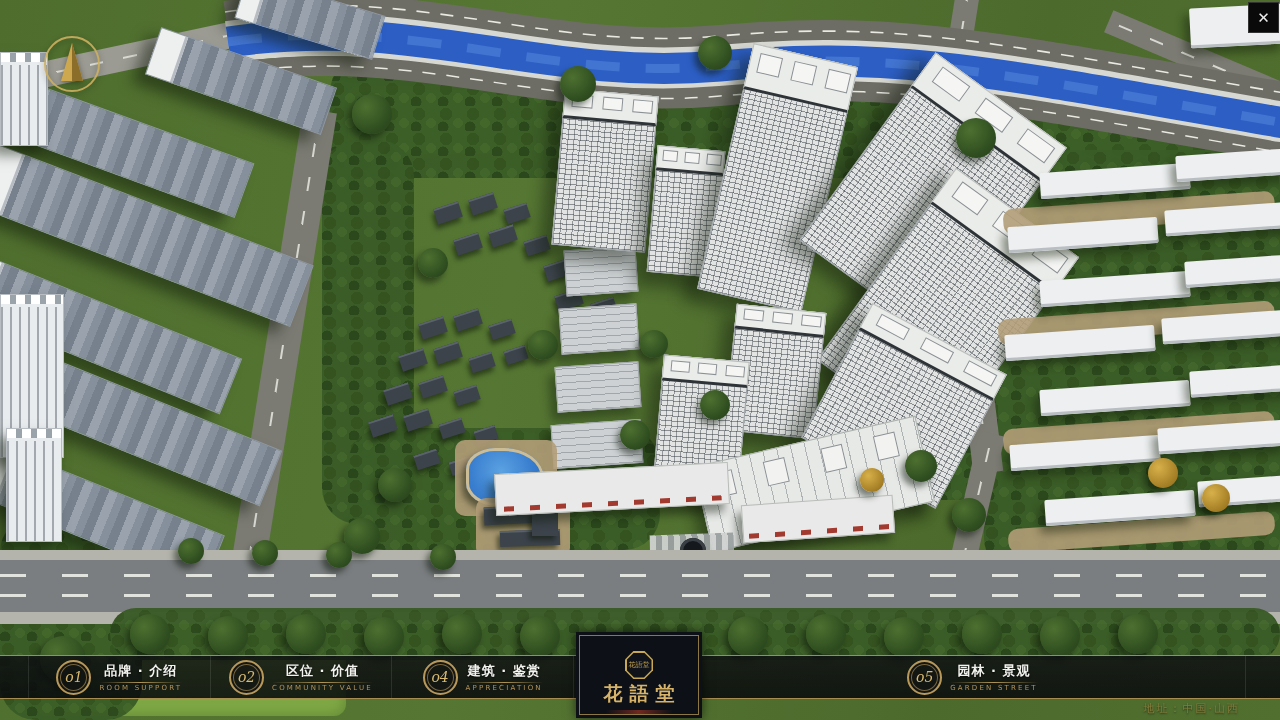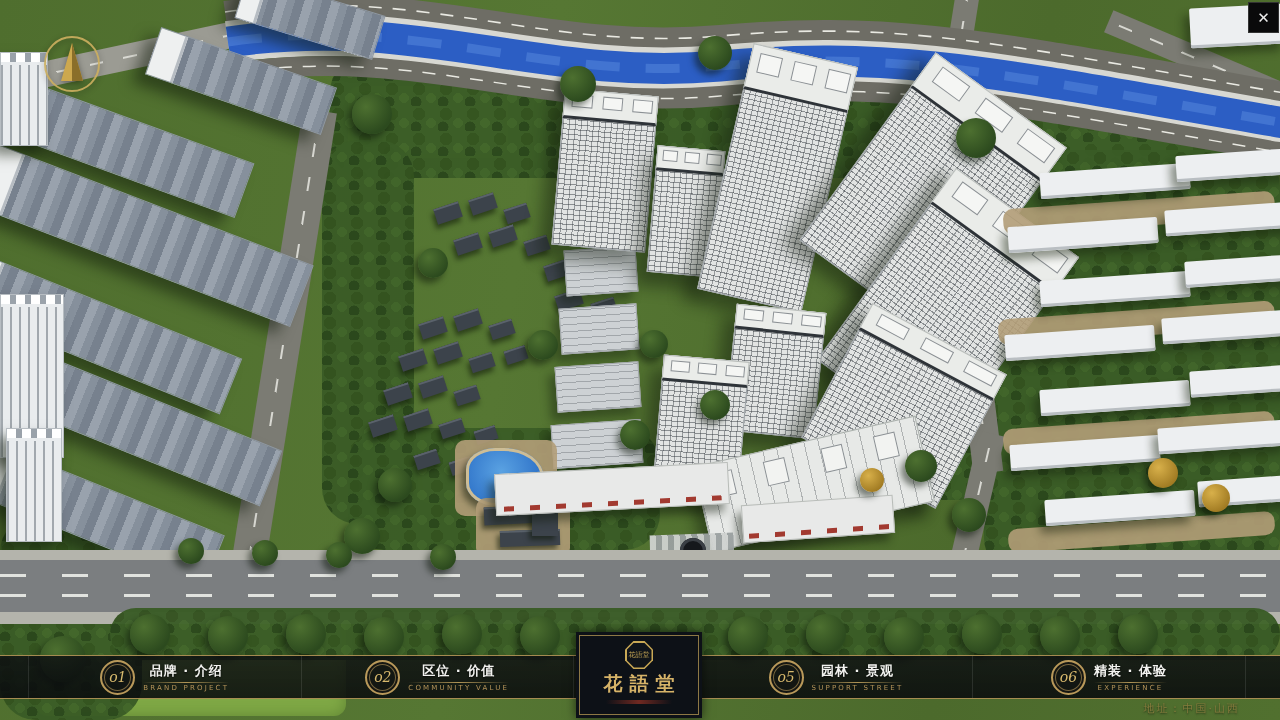--- a/index.html
+++ b/index.html
@@ -92,21 +92,21 @@
   .labels{display:flex;flex-direction:column;align-items:center;}
   .zh{color:#f2f2ef;font-size:13px;font-weight:bold;letter-spacing:1px;white-space:nowrap;
     text-shadow:0 1px 2px rgba(0,0,0,.7);}
   .rule{align-self:stretch;height:1px;margin:2px 0 1px;
     background:linear-gradient(90deg,transparent,rgba(191,160,92,.9),transparent);}
   .en{color:#b5945a;font-size:7px;letter-spacing:2.2px;white-space:nowrap;}
   
   .logo-panel{left:576px;top:632px;width:126px;height:86px;background:#0d1117;z-index:5;
     box-shadow:0 0 10px rgba(0,0,0,.6);cursor:pointer;}
   .logo-inner{position:absolute;inset:3px;border:1px solid #8d7845;display:flex;
-    flex-direction:column;align-items:center;}
+    flex-direction:column;align-items:center;justify-content:flex-end;}
   .seal{margin-top:5px;width:28px;height:28px;background:#c9a855;display:flex;align-items:center;
     justify-content:center;clip-path:polygon(30% 0,70% 0,100% 30%,100% 70%,70% 100%,30% 100%,0 70%,0 30%);}
   .seal b{width:25px;height:25px;background:#10141a;display:flex;align-items:center;justify-content:center;
     clip-path:polygon(30% 0,70% 0,100% 30%,100% 70%,70% 100%,30% 100%,0 70%,0 30%);
     font-size:7px;color:#c9a855;font-weight:normal;letter-spacing:0;}
   .logo-title{margin-top:2px;color:#d6b368;font-size:19px;font-weight:bold;letter-spacing:7px;
     padding-left:7px;font-family:"DejaVu Serif","Liberation Serif",serif;}
   .logo-sub{margin-top:3px;width:66px;height:4px;
     background:linear-gradient(90deg,transparent,rgba(130,45,35,.85),transparent);}
   .address{right:40px;top:701px;color:#857c3d;font-size:11px;letter-spacing:2px;z-index:4;
@@ -339,54 +339,54 @@
 
   <div class="ab navbar">
     <div class="nav-side left">
       <div class="nav-item">
         <div class="badge">
             <span>o1</span>
           </div>
         <div class="labels">
             <div class="zh">品牌 · 介绍</div>
             <div class="rule"></div>
-            <div class="en">BRAND PROJECT</div>
+            <div class="en">ROOM SUPPORT</div>
           </div>
       </div>
       <div class="nav-item">
         <div class="badge">
             <span>o2</span>
           </div>
         <div class="labels">
             <div class="zh">区位 · 价值</div>
             <div class="rule"></div>
             <div class="en">COMMUNITY VALUE</div>
+          </div>
+      </div>
+      <div class="nav-item">
+        <div class="badge">
+            <span>o4</span>
+          </div>
+        <div class="labels">
+            <div class="zh">建筑 · 鉴赏</div>
+            <div class="rule"></div>
+            <div class="en">APPRECIATION</div>
           </div>
       </div>
     </div>
     <div style="width:126px;"></div>
     <div class="nav-side right">
       <div class="nav-item">
         <div class="badge">
             <span>o5</span>
           </div>
         <div class="labels">
             <div class="zh">园林 · 景观</div>
             <div class="rule"></div>
-            <div class="en">SUPPORT STREET</div>
-          </div>
-      </div>
-      <div class="nav-item">
-        <div class="badge">
-            <span>o6</span>
-          </div>
-        <div class="labels">
-            <div class="zh">精装 · 体验</div>
-            <div class="rule"></div>
-            <div class="en">EXPERIENCE</div>
+            <div class="en">GARDEN STREET</div>
           </div>
       </div>
     </div>
   </div>
 
   <div class="ab logo-panel">
     <div class="logo-inner">
       <div class="seal">
           <b>花語堂</b>
         </div>

